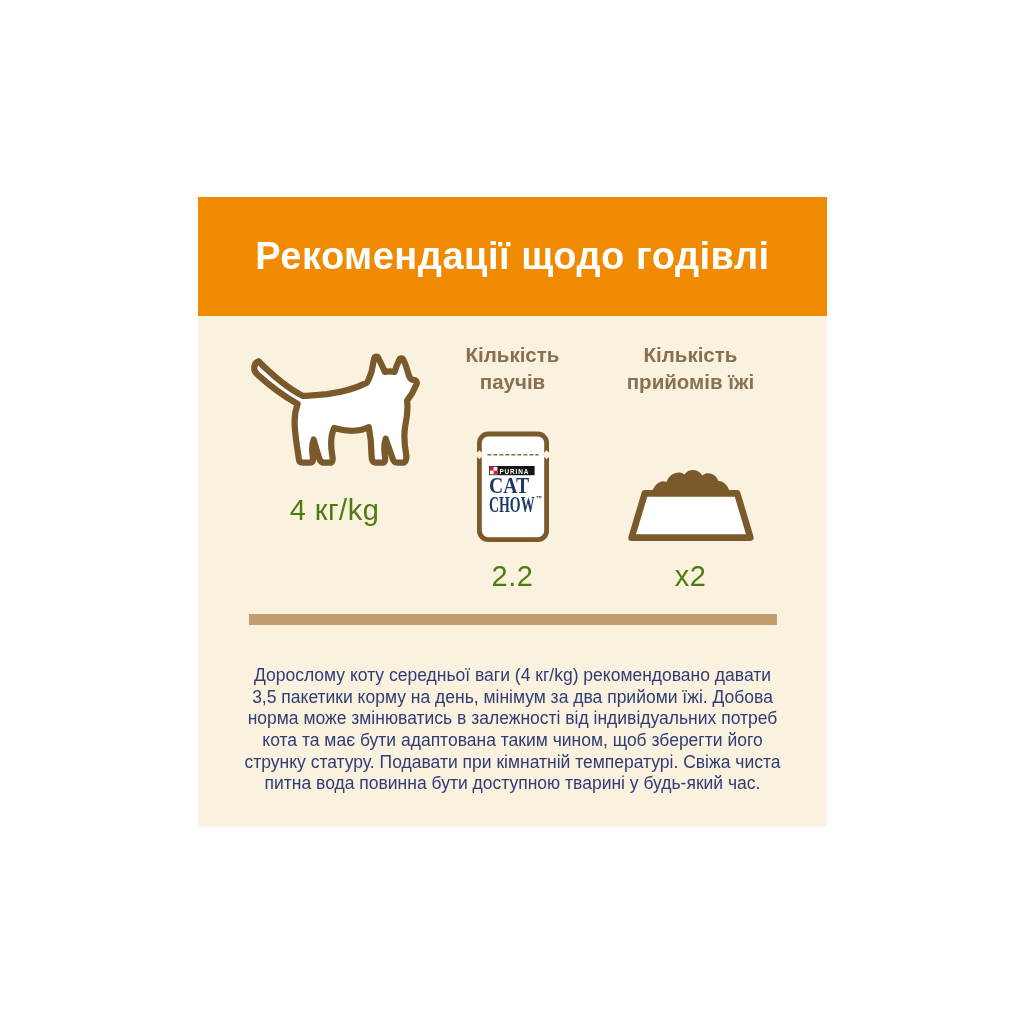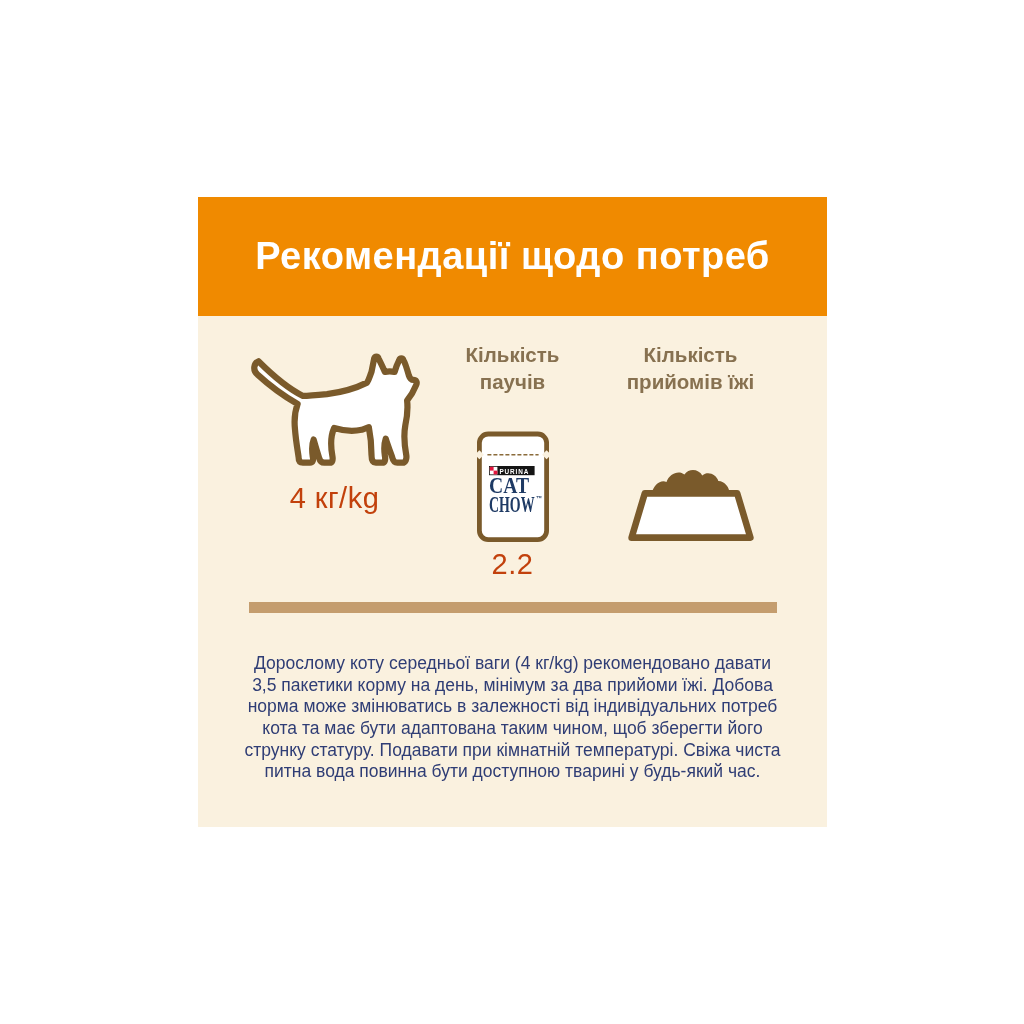--- a/index.html
+++ b/index.html
@@ -24,38 +24,38 @@
   }
   .column{text-align:center;}
   .col-header{
     min-height:66px;color:#877150;font-size:20.5px;font-weight:bold;
     line-height:1.3;white-space:pre-line;
   }
   .icon-box{
     height:138px;display:flex;align-items:flex-end;justify-content:center;
   }
   .col-value{
-    margin-top:2px;color:#c2410c;font-size:29px;letter-spacing:.5px;
+    margin-top:14px;color:#4d7c0f;font-size:29px;letter-spacing:.5px;
   }
   .divider{
     width:528px;height:11px;margin:21px auto 0;background:#C49D6E;
   }
   .note{
     width:545px;margin:40px auto 0;color:#2F3D75;font-size:17.5px;
     line-height:1.24;text-align:center;
   }
   svg{display:block;}
 </style>
 </head>
 <body>
 
 <div class="panel">
 
   <div class="band">
-    <h1>Рекомендації щодо потреб</h1>
+    <h1>Рекомендації щодо годівлі</h1>
   </div>
 
   <div class="body">
     <div class="columns">
 
       <div class="column">
         <div class="icon-box">
           <svg width="192" height="136" viewBox="0 0 200 140">
             <path fill="#ffffff" stroke="#7A5A2B" stroke-width="7" stroke-linejoin="round" stroke-linecap="round" d="
               M14,13
@@ -137,20 +137,21 @@
           <svg width="132" height="94" viewBox="0 0 140 98">
             <path fill="#7A5A2B" d="M28,44
               C30,34 38,28 44,31
               C47,22 57,18 63,23
               C68,16 78,17 82,24
               C88,19 97,23 99,30
               C106,30 111,37 111,44 Z"></path>
             <path fill="#ffffff" stroke="#7A5A2B" stroke-width="7" stroke-linejoin="round" d="M21,43 L119,43 L133,90 L7,90 Z"></path>
           </svg>
         </div>
+        <div class="col-value">x2</div>
       </div>
 
     </div>
 
     <div class="divider"></div>
 
     <p class="note">Дорослому коту середньої ваги (4 кг/kg) рекомендовано давати 3,5 пакетики корму на день, мінімум за два прийоми їжі. Добова норма може змінюватись в залежності від індивідуальних потреб кота та має бути адаптована таким чином, щоб зберегти його струнку статуру. Подавати при кімнатній температурі. Свіжа чиста питна вода повинна бути доступною тварині у будь-який час.</p>
   </div>
 </div>
 

